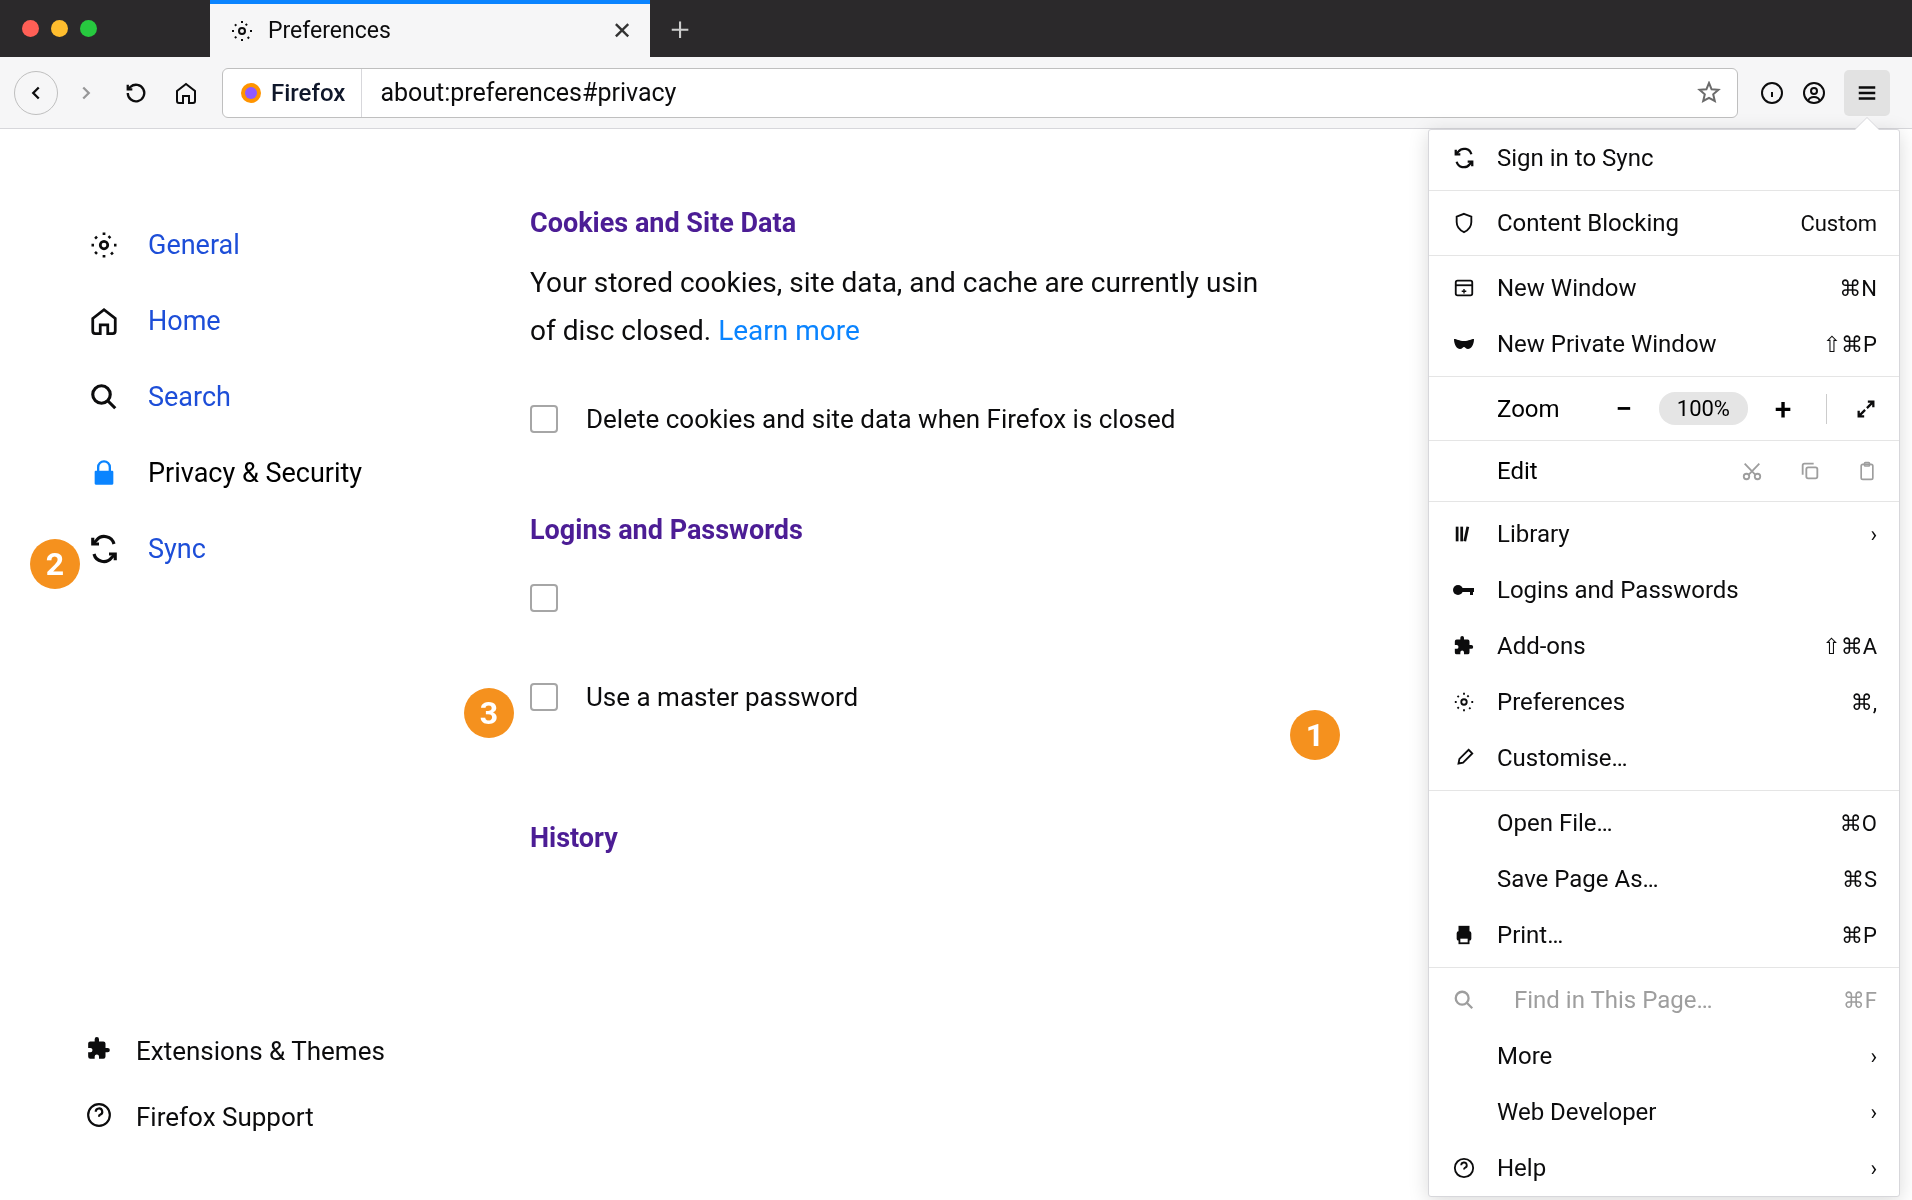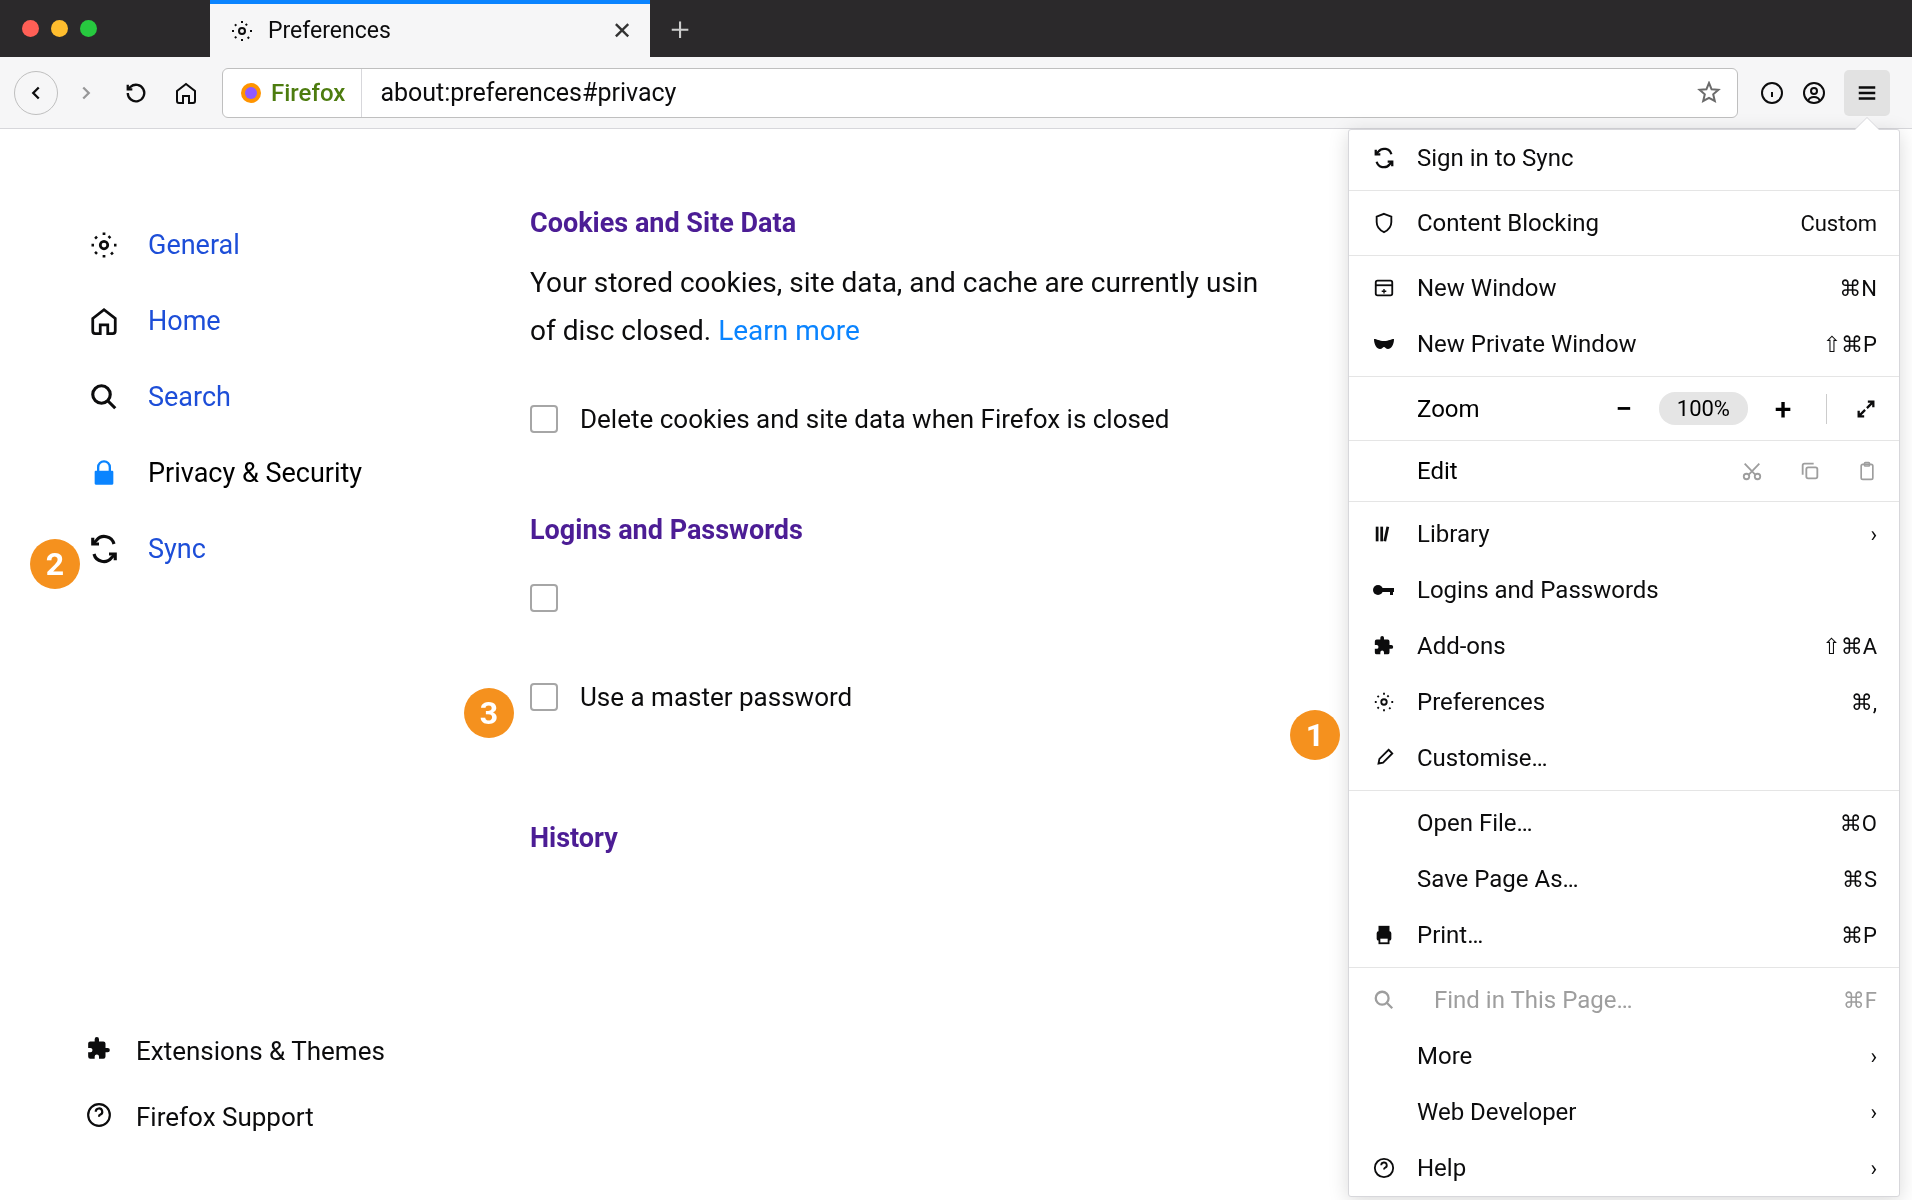--- a/index.html
+++ b/index.html
@@ -14,43 +14,43 @@
   .tab .gear { margin-right: 14px; }
   .tab .label { font-size: 23px; color: #0c0c0d; }
   .tab .close { position: absolute; right: 18px; font-size: 24px; color: #333; }
   .newtab { width: 60px; display: flex; align-items: center; justify-content: center; color: #ccc; font-size: 32px; font-weight: 200; }
   
   .toolbar { background: #f6f6f7; height: 72px; display: flex; align-items: center; padding: 0 14px; gap: 6px; border-bottom: 1px solid #d7d7db; }
   .tb-btn { width: 44px; height: 44px; display: flex; align-items: center; justify-content: center; border-radius: 50%; }
   .tb-btn.back { border: 1px solid #bfbfbf; }
   .urlbar { flex: 1; height: 50px; background: #fff; border: 1px solid #bfbfbf; border-radius: 6px; display: flex; align-items: center; margin: 0 8px; }
   .urlbar .brand-box { padding: 0 16px; height: 100%; display: flex; align-items: center; border-right: 1px solid #d7d7db; gap: 8px; }
-  .urlbar .brand-text { color: #4d7c0f; font-size: 24px; font-weight: 500; }
+  .urlbar .brand-text { color: #0f172a; font-size: 24px; font-weight: 500; }
   .urlbar .addr { padding: 0 18px; font-size: 25px; color: #0c0c0d; flex: 1; }
   .urlbar .star { padding: 0 16px; color: #6b6b6b; }
   .tb-right { display: flex; align-items: center; gap: 18px; padding: 0 8px; }
   .menu-btn { width: 46px; height: 46px; background: #e2e2e2; border-radius: 5px; display: flex; align-items: center; justify-content: center; }
   
   .content { display: flex; height: calc(100% - 57px - 72px); position: relative; }
   .sidebar { width: 490px; padding: 78px 0 0 86px; display: flex; flex-direction: column; }
   .side-item { display: flex; align-items: center; gap: 26px; font-size: 27px; color: #1d4ed8; padding: 22px 0; cursor: pointer; }
   .side-item.active { color: #000000; }
   .side-item .icon-box { width: 36px; display: flex; justify-content: center; }
   .footer-items { margin-top: auto; margin-bottom: 50px; }
   .footer-item { display: flex; align-items: flex-start; gap: 24px; font-size: 26px; color: #0c0c0d; padding: 18px 0; }
   
   .main { flex: 1; padding: 78px 60px 0 40px; }
   .section-h { font-size: 27px; font-weight: 700; color: #4c1d95; margin-bottom: 20px; }
   .body-text { font-size: 28px; color: #0c0c0d; line-height: 1.7; }
   .link { color: #0a84ff; }
-  .check-row { display: flex; align-items: center; gap: 22px; font-size: 26px; color: #0c0c0d; margin: 38px 0; }
+  .check-row { display: flex; align-items: center; gap: 28px; font-size: 26px; color: #0c0c0d; margin: 38px 0; }
   .checkbox { width: 28px; height: 28px; border: 2px solid #a6a6a6; border-radius: 4px; background: #fff; }
   .section-gap { margin-top: 80px; }
   
-  .hamburger-menu { position: absolute; right: 12px; top: 0; width: 552px; background: #fff; border: 1px solid #d7d7db; border-radius: 3px; box-shadow: 0 4px 20px rgba(0,0,0,0.15); z-index: 100; }
+  .hamburger-menu { position: absolute; right: 12px; top: 0; width: 472px; background: #fff; border: 1px solid #d7d7db; border-radius: 3px; box-shadow: 0 4px 20px rgba(0,0,0,0.15); z-index: 100; }
   .menu-item { display: flex; align-items: center; padding: 14px 22px; font-size: 24px; color: #0c0c0d; gap: 20px; cursor: pointer; }
   .menu-item .mi-icon { width: 26px; display: flex; justify-content: center; }
   .menu-item .mi-label { flex: 1; }
   .menu-item .mi-short { color: #0c0c0d; font-size: 22px; }
   .menu-item.disabled { color: #9e9e9e; gap: 37px; }
   .menu-item.disabled .mi-short { color: #9e9e9e; }
   .menu-sep { height: 1px; background: #e5e5e5; margin: 4px 0; }
   .zoom-row { display: flex; align-items: center; padding: 10px 22px; gap: 18px; }
   .zoom-row .zlabel { font-size: 24px; margin-left: 46px; flex: 1; }
   .zoom-ctrl { display: flex; align-items: center; gap: 20px; }

